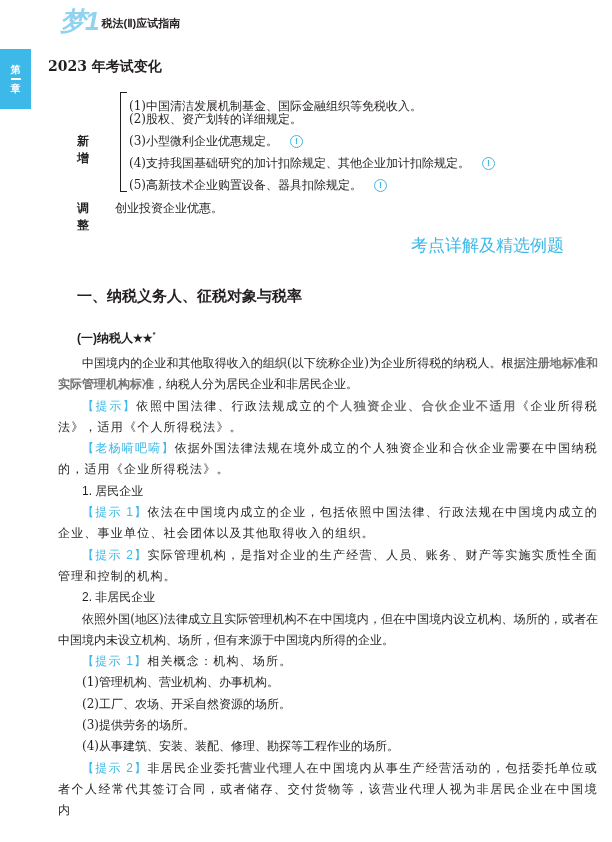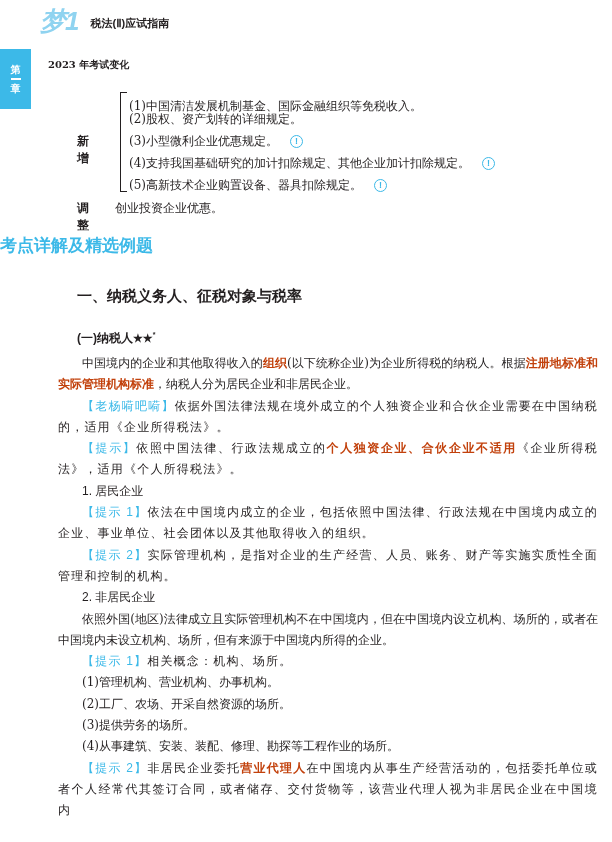--- a/index.html
+++ b/index.html
@@ -1,37 +1,37 @@
 <!DOCTYPE html>
 <html><head>
 <meta charset="utf-8">
 <style>
   html, body { margin:0; padding:0; background:#ffffff; }
   body { width:612px; height:842px; position:relative; overflow:hidden;
          font-family:"DejaVu Serif","Liberation Serif",serif; color:#231f20; }
-  .header { position:absolute; left:40px; top:4px; height:30px; display:flex; align-items:flex-end;gap:9px; }
+  .header { position:absolute; left:60px; top:4px; height:30px; display:flex; align-items:flex-end; }
   .logo { font-family:"Liberation Sans",sans-serif; font-weight:bold; font-style:italic; font-size:26px; color:#8fd3f0; letter-spacing:-1px; line-height:26px; }
   .book-title { font-family:"Liberation Sans",sans-serif; font-weight:bold; font-size:11px; color:#231f20; margin-left:3px; margin-bottom:3px; }
   .chapter-tab { position:absolute; left:0; top:49px; width:31px; height:60px; background:#3cb9e8; color:#fff; display:flex; flex-direction:column; align-items:center; justify-content:center; font-family:"Liberation Sans",sans-serif; font-weight:bold; font-size:10px; line-height:11px; }
   .chapter-tab .bar { width:10px; height:2px; background:#fff; margin:3px 0; }
-  .sec-title { position:absolute; left:48px; top:58px; font-size:10px; font-weight:bold; }
+  .sec-title { position:absolute; left:48px; top:58px; font-size:14px; font-weight:bold; }
   .changes { position:absolute; left:77px; top:90px; font-size:12px; }
   .changes .label { font-family:Liberation Serif, serif; font-weight:bold; font-size:12px; position:absolute; left:0; }
   .brace { position:absolute; left:43px; top:2px; width:6px; height:98px; border-left:1px solid #231f20; border-top:1px solid #231f20; border-bottom:1px solid #231f20; }
   .item { position:absolute; left:52px; white-space:nowrap; font-size:12px; }
   .info-icon { display:inline-block; width:11px; height:11px; border:1.5px solid #3cb9e8; border-radius:50%; color:#3cb9e8; font-family:"Liberation Sans",sans-serif; font-weight:bold; font-size:9px; line-height:11px; text-align:center; margin-left:12px; vertical-align:1px; }
-  .main-heading { position:absolute; left:0; width:564px; top:234px; text-align:left; font-family:"Liberation Sans",sans-serif; font-weight:bold; font-size:17px; color:#3cb9e8; }
+  .main-heading { position:absolute; left:0; width:564px; top:234px; text-align:right; font-family:"Liberation Sans",sans-serif; font-weight:normal; font-size:17px; color:#3cb9e8; }
   .h1 { position:absolute; left:77px; top:287px; font-family:"Liberation Sans",sans-serif; font-weight:bold; font-size:15px;text-align:right; }
   .h2 { position:absolute; left:77px; top:330px; font-family:"Liberation Sans",sans-serif; font-weight:bold; font-size:12px; }
   .h2 .stars { font-size:11px; }
   .h2 sup { font-size:7px; }
   .body { position:absolute; left:58px; width:540px; top:353px; font-size:12px; line-height:21.3px; }
   .p { text-indent:24px; text-align:justify; text-align-last:left; margin:0; }
   .tip { color:#3cb9e8; font-family:"Liberation Sans",sans-serif; }
-  .hl { color:#c2410c; font-family:"Liberation Sans",sans-serif; font-weight:bold;margin-top:14px; }
+  .hl { color:#737373; font-family:"Liberation Sans",sans-serif; font-weight:bold;margin-top:14px; }
   .sans { font-family:"Liberation Sans",sans-serif; }
   .spaced { letter-spacing:1.2px; }
 </style>
 </head>
 <body>
 
 <div class="header">
   <span class="logo">梦1</span>
   <span class="book-title">税法(Ⅱ)应试指南</span>
 </div>
@@ -62,24 +62,24 @@
 
 <div class="h2">
   <span>(一)纳税人</span><span class="stars">★★</span><sup>*</sup>
 </div>
 
 <div class="body">
   <p class="p">
     <span>中国境内的企业和其他取得收入的</span><span class="hl">组织</span><span>(以下统称企业)为企业所得税的纳税人。根据</span><span class="hl">注册地标准和实际管理机构标准</span><span>，纳税人分为居民企业和非居民企业。</span>
   </p>
   <p class="p spaced">
-    <span class="tip">【老杨嗬吧嗬】</span><span>依据外国法律法规在境外成立的个人独资企业和合伙企业需要在中国纳税的，适用《企业所得税法》。</span>
+    <span class="tip">【提示】</span><span>依照中国法律、行政法规成立的</span><span class="hl">个人独资企业、合伙企业不适用</span><span>《企业所得税法》，适用《个人所得税法》。</span>
   </p>
   <p class="p spaced">
-    <span class="tip">【提示】</span><span>依照中国法律、行政法规成立的</span><span class="hl">个人独资企业、合伙企业不适用</span><span>《企业所得税法》，适用《个人所得税法》。</span>
+    <span class="tip">【老杨嗬吧嗬】</span><span>依据外国法律法规在境外成立的个人独资企业和合伙企业需要在中国纳税的，适用《企业所得税法》。</span>
   </p>
   <p class="p sans">1. 居民企业</p>
   <p class="p spaced">
     <span class="tip">【提示 1】</span><span>依法在中国境内成立的企业，包括依照中国法律、行政法规在中国境内成立的企业、事业单位、社会团体以及其他取得收入的组织。</span>
   </p>
   <p class="p spaced">
     <span class="tip">【提示 2】</span><span>实际管理机构，是指对企业的生产经营、人员、账务、财产等实施实质性全面管理和控制的机构。</span>
   </p>
   <p class="p sans">2. 非居民企业</p>
   <p class="p">依照外国(地区)法律成立且实际管理机构不在中国境内，但在中国境内设立机构、场所的，或者在中国境内未设立机构、场所，但有来源于中国境内所得的企业。</p>

